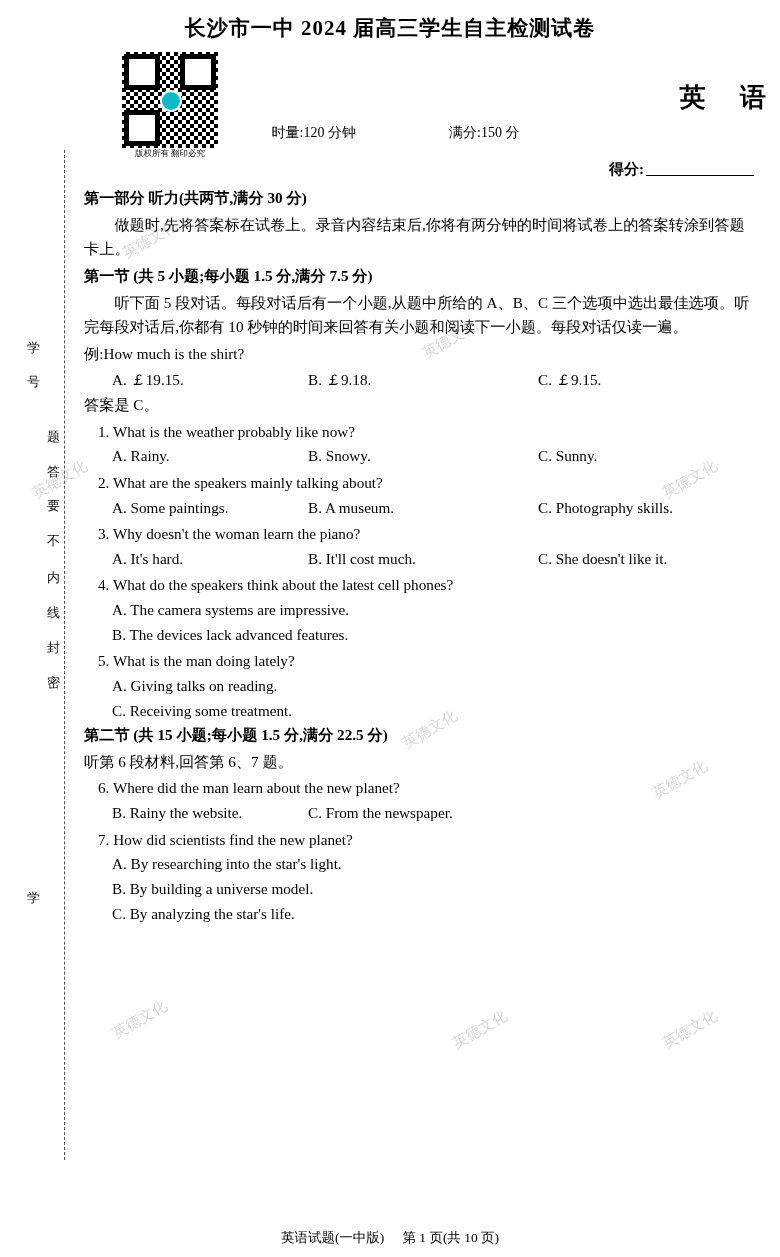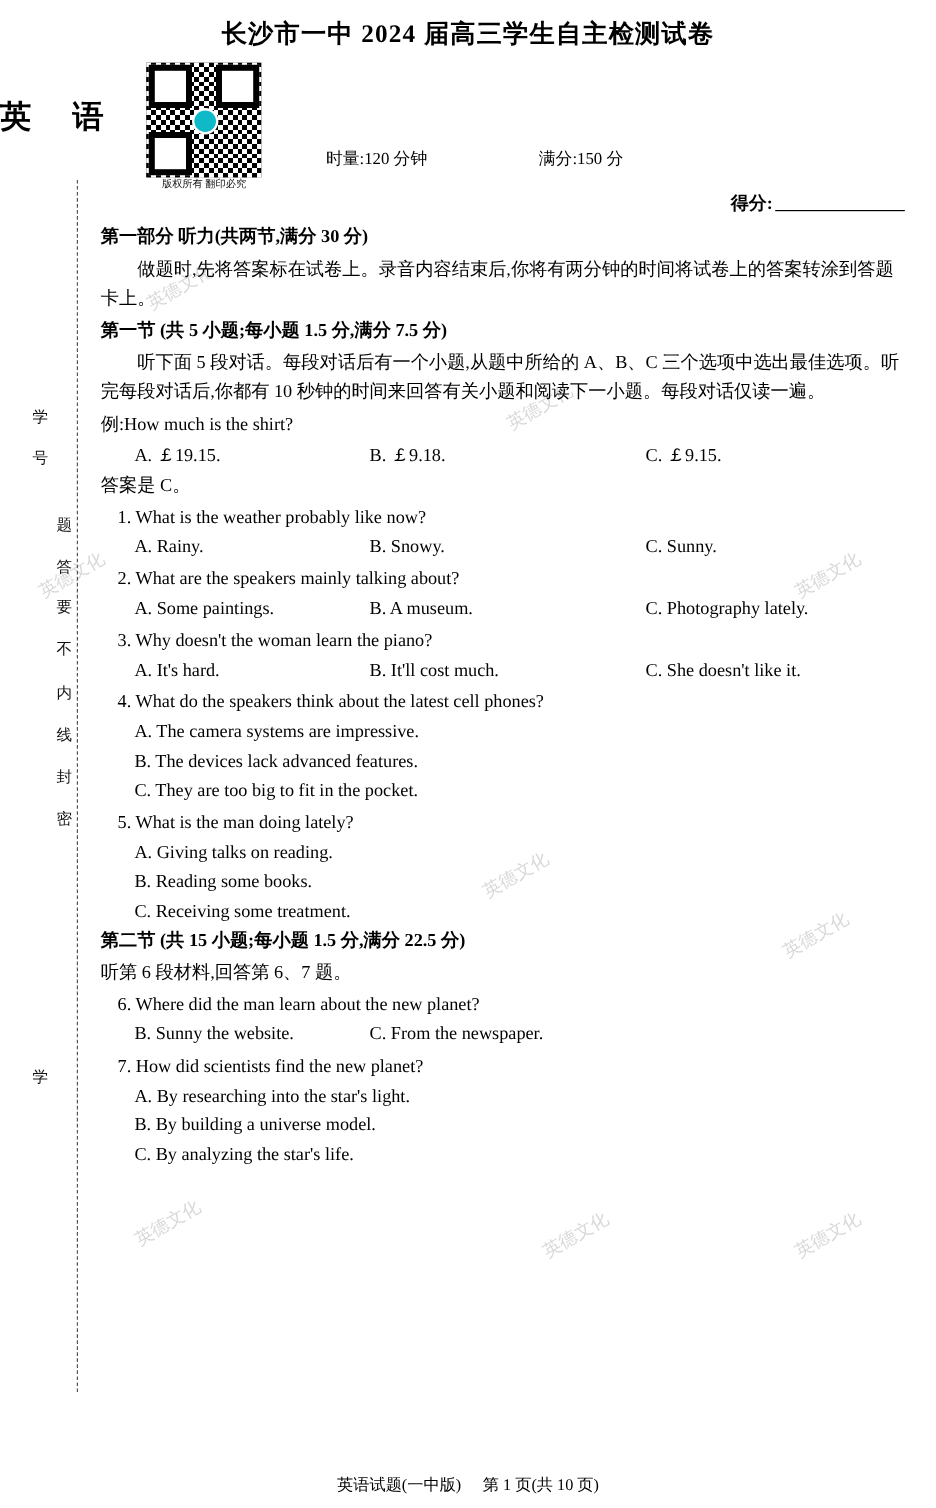--- a/index.html
+++ b/index.html
@@ -68,21 +68,21 @@
     border-radius:50%; background:#0fb9c8; border:2px solid #fff;
   }
   .qr-caption {
     position:absolute; left:118px; top:148px; width:104px;
     text-align:center; font-size:8.5px; color:#111;
     background:#fff;
     font-family:Liberation Serif, serif;
   }
   .subject {
     position:absolute; left:0; right:0; top:80px;
-    text-align:left; font-size:26px; font-weight:bold;
+    text-align:right; font-size:26px; font-weight:bold;
     letter-spacing:14px;
   }
   .meta {
     position:absolute; left:0; right:0; top:124px;
     text-align:center; font-size:14px;
   }
   .meta span { display:inline-block;padding-left:11px; }
   .meta .gap { width:64px; }
   .score {
     position:absolute; right:26px; top:160px;
@@ -187,46 +187,44 @@
     <div class="opts">
       <div>A. Rainy.</div>
       <div>B. Snowy.</div>
       <div>C. Sunny.</div>
     </div>
 
     <p class="q"><span>2.</span> <span>What are the speakers mainly talking about?</span></p>
     <div class="opts">
       <div>A. Some paintings.</div>
       <div>B. A museum.</div>
-      <div>C. Photography lately.</div>
+      <div>C. Photography skills.</div>
     </div>
 
     <p class="q"><span>3.</span> <span>Why doesn't the woman learn the piano?</span></p>
     <div class="opts">
       <div>A. It's hard.</div>
       <div>B. It'll cost much.</div>
       <div>C. She doesn't like it.</div>
     </div>
 
     <p class="q"><span>4.</span> <span>What do the speakers think about the latest cell phones?</span></p>
     <div class="optline">A. The camera systems are impressive.</div>
     <div class="optline">B. The devices lack advanced features.</div>
-    <div class="optline">C. They are too big to fit in the pocket.</div>
 
     <p class="q"><span>5.</span> <span>What is the man doing lately?</span></p>
     <div class="optline">A. Giving talks on reading.</div>
-    <div class="optline">B. Reading some books.</div>
     <div class="optline">C. Receiving some treatment.</div>
 
     <p class="p b">第二节 (共 15 小题;每小题 1.5 分,满分 22.5 分)</p>
     <p class="p">听第 6 段材料,回答第 6、7 题。</p>
 
     <p class="q"><span>6.</span> <span>Where did the man learn about the new planet?</span></p>
     <div class="opts">
-      <div>B. Sunny the website.</div>
+      <div>B. Rainy the website.</div>
       <div>C. From the newspaper.</div>
     </div>
 
     <p class="q"><span>7.</span> <span>How did scientists find the new planet?</span></p>
     <div class="optline">A. By researching into the star's light.</div>
     <div class="optline">B. By building a universe model.</div>
     <div class="optline">C. By analyzing the star's life.</div>
 
   </div>
 

